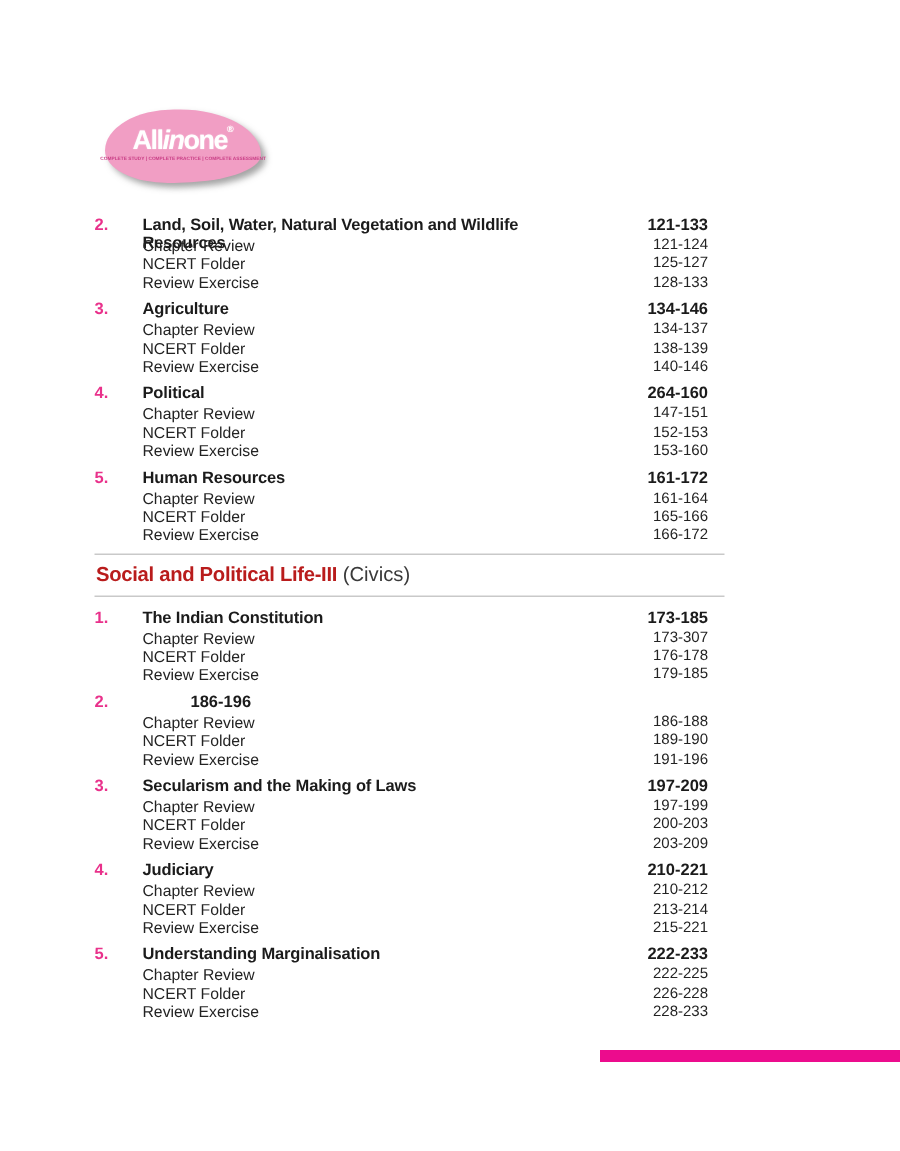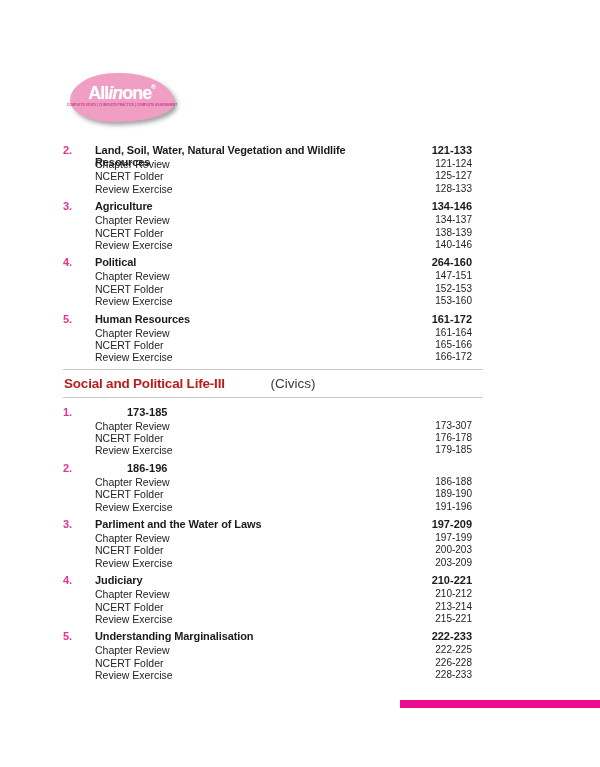--- a/index.html
+++ b/index.html
@@ -43,21 +43,21 @@
 
   .sub-row { display:flex; align-items:flex-start; padding-left:32px; padding-right:11px; height:12.4px; }
   .sub-label { flex:1; font-size:10.5px; color:#232323; }
   .sub-pages { font-size:10px; color:#232323; }
 
   .section-heading {
     border-top:1px solid #c9c9c9; border-bottom:1px solid #c9c9c9;
     padding:4px 0 5px 1px; margin:3px 0 8px;
   }
   .heading-main { color:#b91c1c; font-weight:bold; font-size:13.5px; letter-spacing:-0.2px; }
-  .heading-sub  { color:#3a3a3a; font-size:13.5px;padding-left:42px; }
+  .heading-sub  { color:#3a3a3a; font-size:13.5px; }
 
   
   .bottom-bar {
     position:absolute; left:400px; top:700px; width:200px; height:8px;
     background:#ec0c8d;
   }
 </style>
 </head>
 <body>
 
@@ -151,20 +151,21 @@
         </div>
   </section>
       <section class="toc-section">
     <div class="section-heading">
       <span class="heading-main">Social and Political Life-III</span><span class="heading-sub"> (Civics)</span>
     </div>
     <div class="chapters">
           <div class="chapter">
     <div class="chapter-row">
       <span class="ch-num">1.</span>
+      <span class="ch-title">The Indian Constitution</span>
       <span class="ch-pages">173-185</span>
     </div>
   <div class="sub-row">
     <span class="sub-label">Chapter Review</span>
     <span class="sub-pages">173-307</span>
   </div>
             <div class="sub-row">
     <span class="sub-label">NCERT Folder</span>
     <span class="sub-pages">176-178</span>
   </div>
@@ -187,21 +188,21 @@
     <span class="sub-pages">189-190</span>
   </div>
             <div class="sub-row">
     <span class="sub-label">Review Exercise</span>
     <span class="sub-pages">191-196</span>
   </div>
           </div>
           <div class="chapter">
     <div class="chapter-row">
       <span class="ch-num">3.</span>
-      <span class="ch-title">Parliment and the Water of Laws</span>
+      <span class="ch-title">Secularism and the Making of Laws</span>
       <span class="ch-pages">197-209</span>
     </div>
   <div class="sub-row">
     <span class="sub-label">Chapter Review</span>
     <span class="sub-pages">197-199</span>
   </div>
             <div class="sub-row">
     <span class="sub-label">NCERT Folder</span>
     <span class="sub-pages">200-203</span>
   </div>

